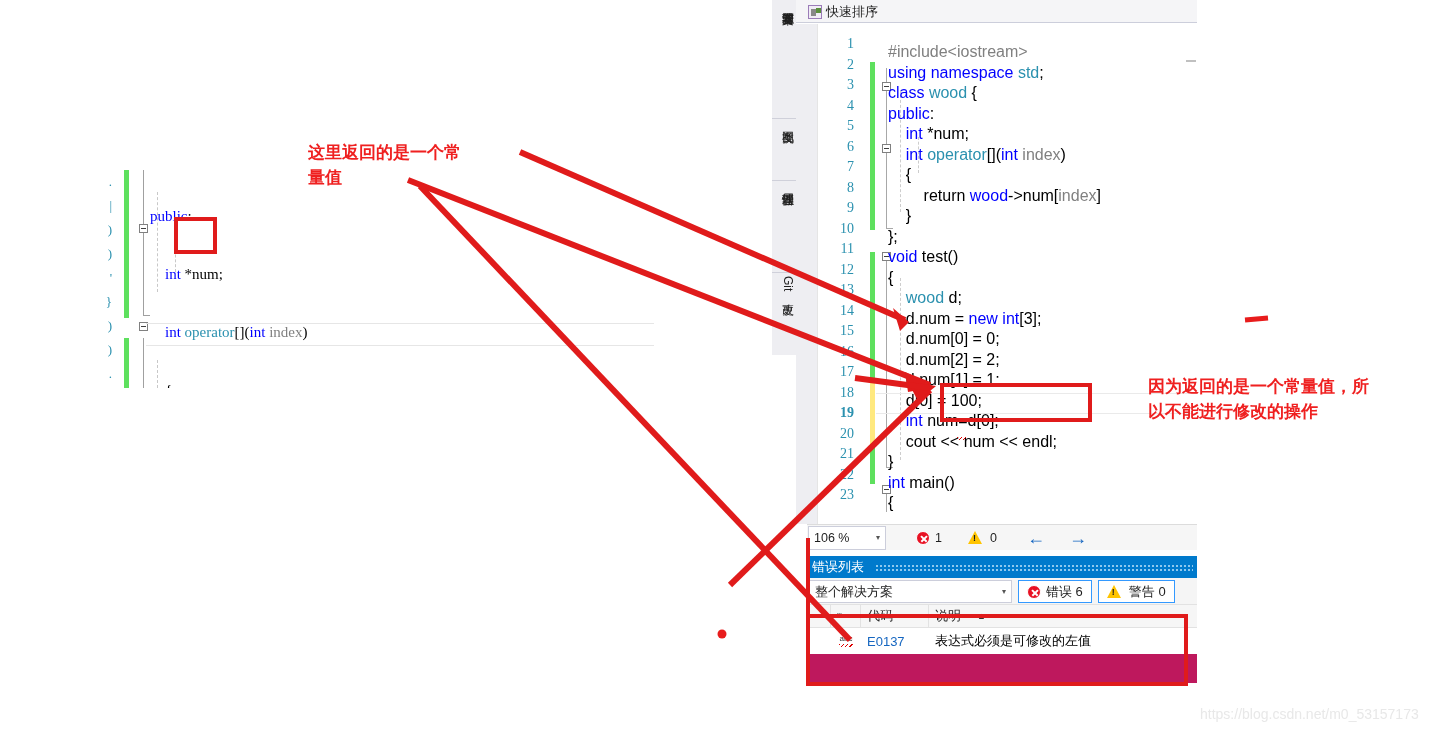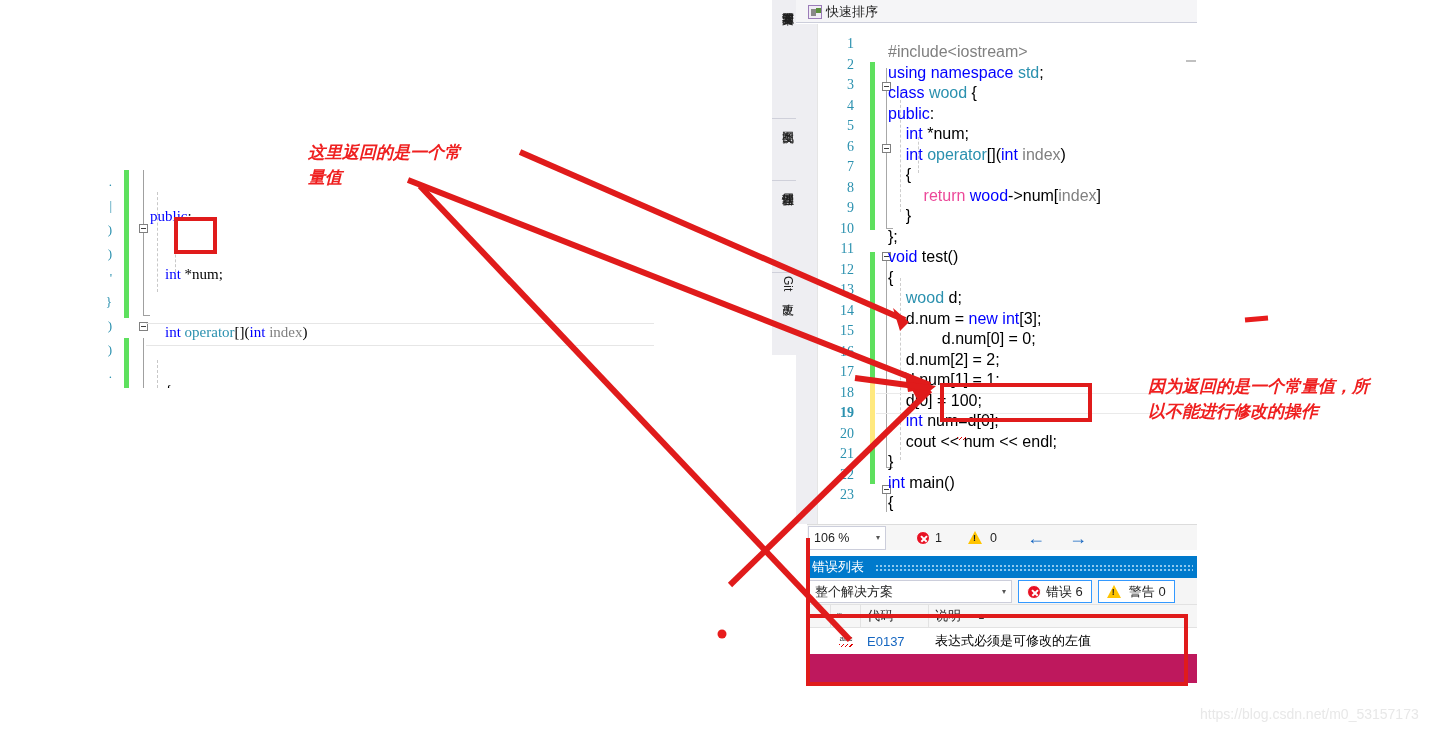--- a/index.html
+++ b/index.html
@@ -36,21 +36,21 @@
   .lc-box {
     position: absolute; left: 0; top: 0;
     font-family: "Liberation Serif", serif; font-size: 15px;
     white-space: pre;
   }
   .lc-line { height: 24px; line-height: 24px; white-space: pre; }
 
   
   .kw    { color: #0000ff; }
   .type  { color: #2b91af; }
-  .ctrl  { color: #ec4899; }
+  .ctrl  { color: #000000; }
   .plain { color: #000000; }
   .pre   { color: #808080; }
   .gray  { color: #808080; }
   .punct { color: #000000; }
 
   .lc-currentline {
     position: absolute; left: 36px; right: 0; height: 23px;
     border-top: 1px solid #e6e6e6; border-bottom: 1px solid #e6e6e6;
   }
 
@@ -213,21 +213,21 @@
   }
   .abc-icon::after {
     content: ""; position: absolute; left: 2px; bottom: 1px; width: 14px; height: 3px;
     background: repeating-linear-gradient(135deg, #d00 0 1px, transparent 1px 3px);
   }
 
   
   .annot-text {
     position: absolute; color: #ef2020;
     font-family: "Liberation Serif", serif;
-    font-weight: bold; font-style: italic;
+    font-weight: bold; 
     font-size: 17px; line-height: 25px; white-space: pre-line;
   }
   .red-rect {
     position: absolute; border: 4px solid #e01b1b;
   }
   svg.overlay {
     position: absolute; left: 0; top: 0; width: 1455px; height: 736px;
     pointer-events: none;
   }
   .watermark {
@@ -366,21 +366,21 @@
           <div class="ed-code" style="top: 92px;"><span class="punct">    </span><span class="kw">int</span><span class="punct"> </span><span class="punct">*</span><span class="plain">num</span><span class="punct">;</span></div>
           <div class="ed-code" style="top: 112.5px;"><span class="punct">    </span><span class="kw">int</span><span class="punct"> </span><span class="type">operator</span><span class="punct">[</span><span class="punct">]</span><span class="punct">(</span><span class="kw">int</span><span class="punct"> </span><span class="gray">index</span><span class="punct">)</span></div>
           <div class="ed-code" style="top: 133px;"><span class="punct">    </span><span class="punct">{</span></div>
           <div class="ed-code" style="top: 153.5px;"><span class="punct">        </span><span class="ctrl">return</span><span class="punct"> </span><span class="kw">wood</span><span class="punct">-</span><span class="punct">&gt;</span><span class="plain">num</span><span class="punct">[</span><span class="gray">index</span><span class="punct">]</span></div>
           <div class="ed-code" style="top: 174px;"><span class="punct">    </span><span class="punct">}</span></div>
           <div class="ed-code" style="top: 194.5px;"><span class="punct">}</span><span class="punct">;</span></div>
           <div class="ed-code" style="top: 215px;"><span class="kw">void</span><span class="punct"> </span><span class="plain">test</span><span class="punct">(</span><span class="punct">)</span></div>
           <div class="ed-code" style="top: 235.5px;"><span class="punct">{</span></div>
           <div class="ed-code" style="top: 256px;"><span class="punct">    </span><span class="type">wood</span><span class="punct"> </span><span class="plain">d</span><span class="punct">;</span></div>
           <div class="ed-code" style="top: 276.5px;"><span class="punct">    </span><span class="plain">d</span><span class="punct">.</span><span class="plain">num</span><span class="punct"> </span><span class="punct">=</span><span class="punct"> </span><span class="kw">new</span><span class="punct"> </span><span class="kw">int</span><span class="punct">[</span><span class="punct">3</span><span class="punct">]</span><span class="punct">;</span></div>
-          <div class="ed-code" style="top: 297px; padding-left: 36px;"><span class="punct">    </span><span class="plain">d</span><span class="punct">.</span><span class="plain">num</span><span class="punct">[</span><span class="punct">0</span><span class="punct">]</span><span class="punct"> </span><span class="punct">=</span><span class="punct"> </span><span class="punct">0</span><span class="punct">;</span></div>
+          <div class="ed-code" style="top: 297px;"><span class="punct">    </span><span class="plain">d</span><span class="punct">.</span><span class="plain">num</span><span class="punct">[</span><span class="punct">0</span><span class="punct">]</span><span class="punct"> </span><span class="punct">=</span><span class="punct"> </span><span class="punct">0</span><span class="punct">;</span></div>
           <div class="ed-code" style="top: 317.5px;"><span class="punct">    </span><span class="plain">d</span><span class="punct">.</span><span class="plain">num</span><span class="punct">[</span><span class="punct">2</span><span class="punct">]</span><span class="punct"> </span><span class="punct">=</span><span class="punct"> </span><span class="punct">2</span><span class="punct">;</span></div>
           <div class="ed-code" style="top: 338px;"><span class="punct">    </span><span class="plain">d</span><span class="punct">.</span><span class="plain">num</span><span class="punct">[</span><span class="punct">1</span><span class="punct">]</span><span class="punct"> </span><span class="punct">=</span><span class="punct"> </span><span class="punct">1</span><span class="punct">;</span></div>
           <div class="ed-code" style="top: 358.5px;"><span class="punct">    </span><span class="plain">d</span><span class="punct">[</span><span class="punct">0</span><span class="punct">]</span><span class="punct"> </span><span class="punct">=</span><span class="punct"> </span><span class="punct">1</span><span class="punct">0</span><span class="punct">0</span><span class="punct">;</span></div>
           <div class="ed-code" style="top: 379px;"><span class="punct">    </span><span class="kw">int</span><span class="punct"> </span><span class="plain">num</span><span class="punct">=</span><span class="plain">d</span><span class="punct">[</span><span class="punct">0</span><span class="punct">]</span><span class="punct">;</span></div>
           <div class="ed-code" style="top: 399.5px;"><span class="punct">    </span><span class="plain">cout</span><span class="punct"> </span><span class="punct">&lt;</span><span class="punct">&lt;</span><span class="punct"> </span><span class="plain">num</span><span class="punct"> </span><span class="punct">&lt;</span><span class="punct">&lt;</span><span class="punct"> </span><span class="plain">endl</span><span class="punct">;</span></div>
           <div class="ed-code" style="top: 420px;"><span class="punct">}</span></div>
           <div class="ed-code" style="top: 440.5px;"><span class="kw">int</span><span class="punct"> </span><span class="plain">main</span><span class="punct">(</span><span class="punct">)</span></div>
           <div class="ed-code" style="top: 461px;"><span class="punct">{</span></div>
         </div>
 

